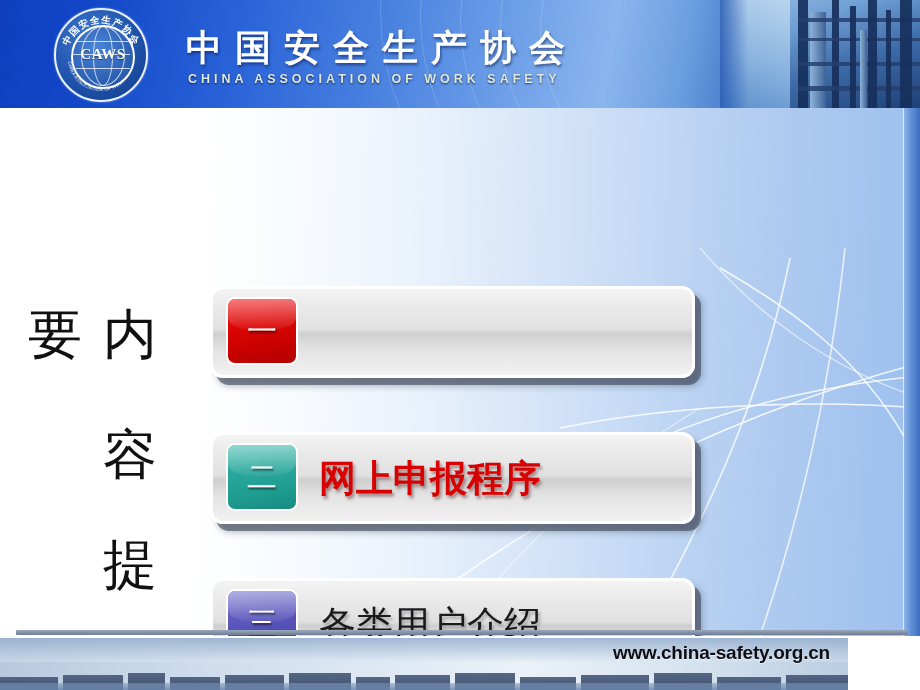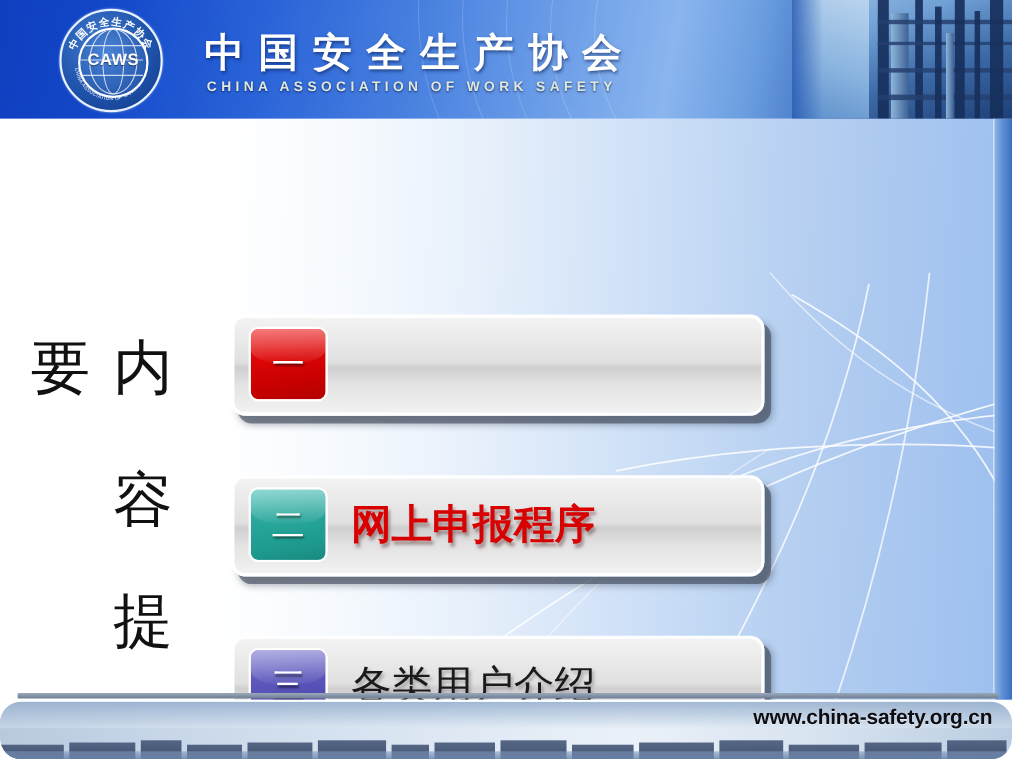--- a/index.html
+++ b/index.html
@@ -111,21 +111,21 @@
   .seal-eq.e2 { top: 14px; width: 58px; }
   .seal-eq.e3 { top: 41px; width: 58px; }
   .seal-caws {
     position: absolute;
     left: 0; top: 19px; width: 60px;
     text-align: center;
     color: #ffffff;
     font-size: 15px;
     font-weight: bold;
     letter-spacing: 0.5px;
-    font-family: Liberation Sans, sans-serif;
+    font-family: Liberation Serif, serif;
     text-shadow: 0 1px 1px rgba(0,0,0,.5);
   }
   .seal-arc-text {
     position: absolute;
     left: 0; top: 0; width: 94px; height: 94px;
   }
   .seal-arc-text text {
     fill: #ffffff;
     font-family: "Liberation Sans", sans-serif;
   }
@@ -275,24 +275,23 @@
   .footer-rule {
     position: absolute;
     left: 16px; top: 630px;
     width: 892px; height: 5px;
     background: linear-gradient(180deg,#9aa8bb,#6e7d93);
     border-radius: 1px;
   }
   .footer {
     position: absolute;
     left: 0; top: 638px;
-    width: 920px; height: 52px;
+    width: 848px; height: 52px;
     overflow: hidden;
     background: linear-gradient(90deg, #b8c9de 0%, #c9d8e9 18%, #dce7f3 42%, #eaf1f8 62%, #d8e4f0 80%, #bacde2 100%);
-    border-radius: 19px;
   }
   .footer-sky {
     position:absolute; left:0; top:0; width:920px; height:24px;
     background: linear-gradient(180deg, rgba(150,175,205,.85), rgba(225,235,246,.35));
   }
   .footer-url {
     position: absolute;
     right: 18px; top: 4px;
     color: #0d0d12;
     font-family: "Liberation Sans", sans-serif;

